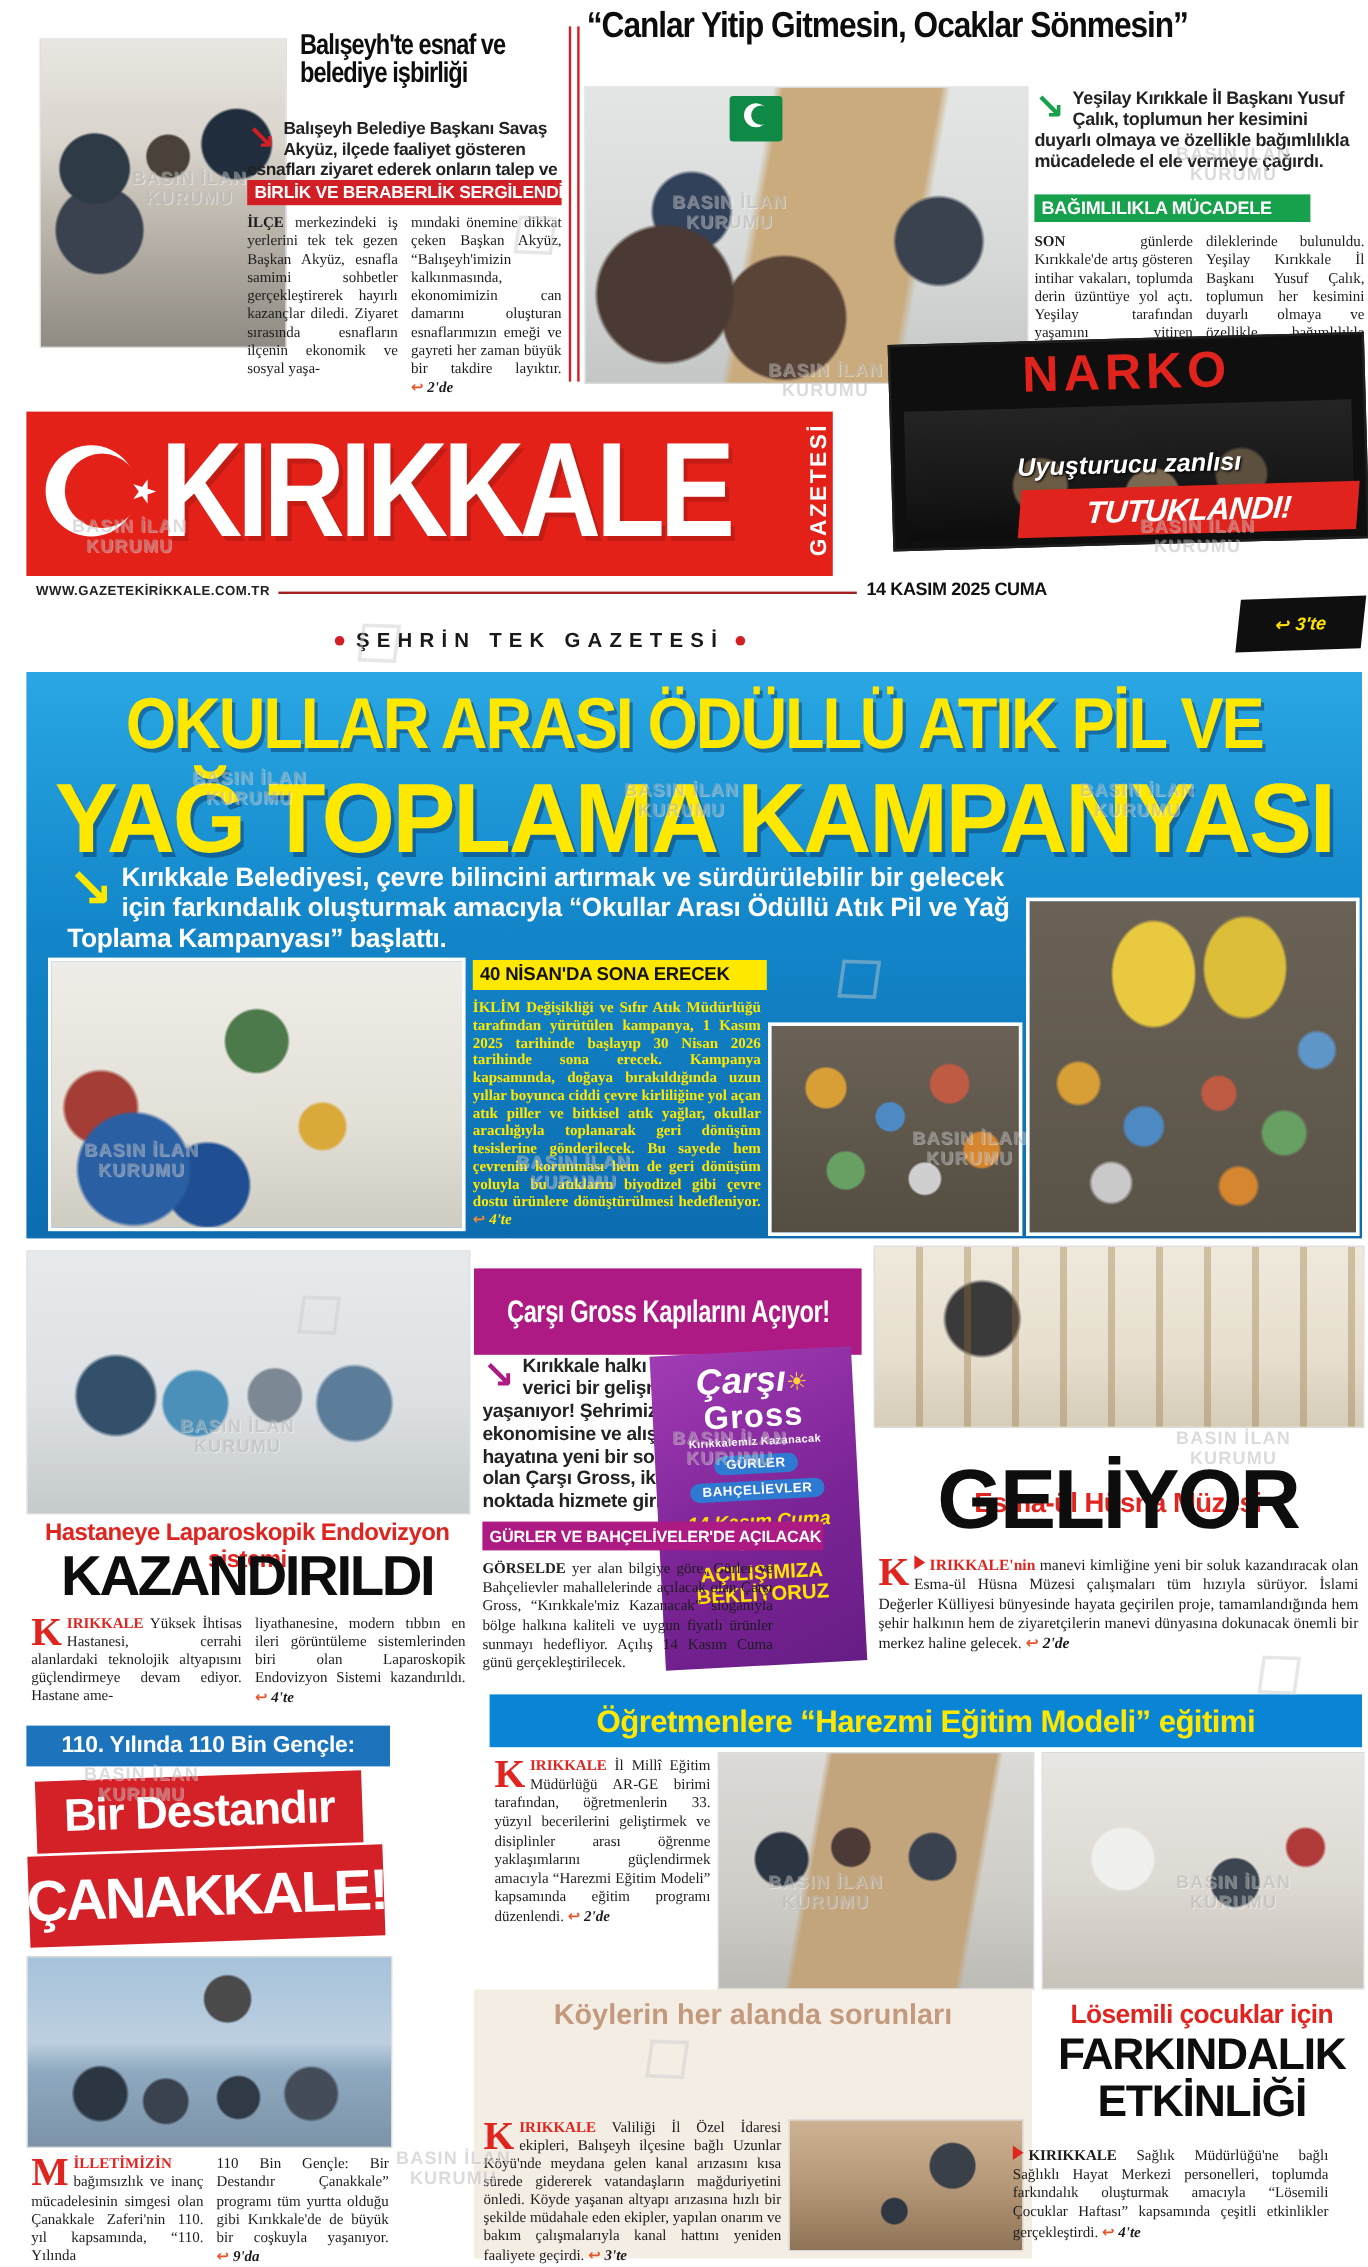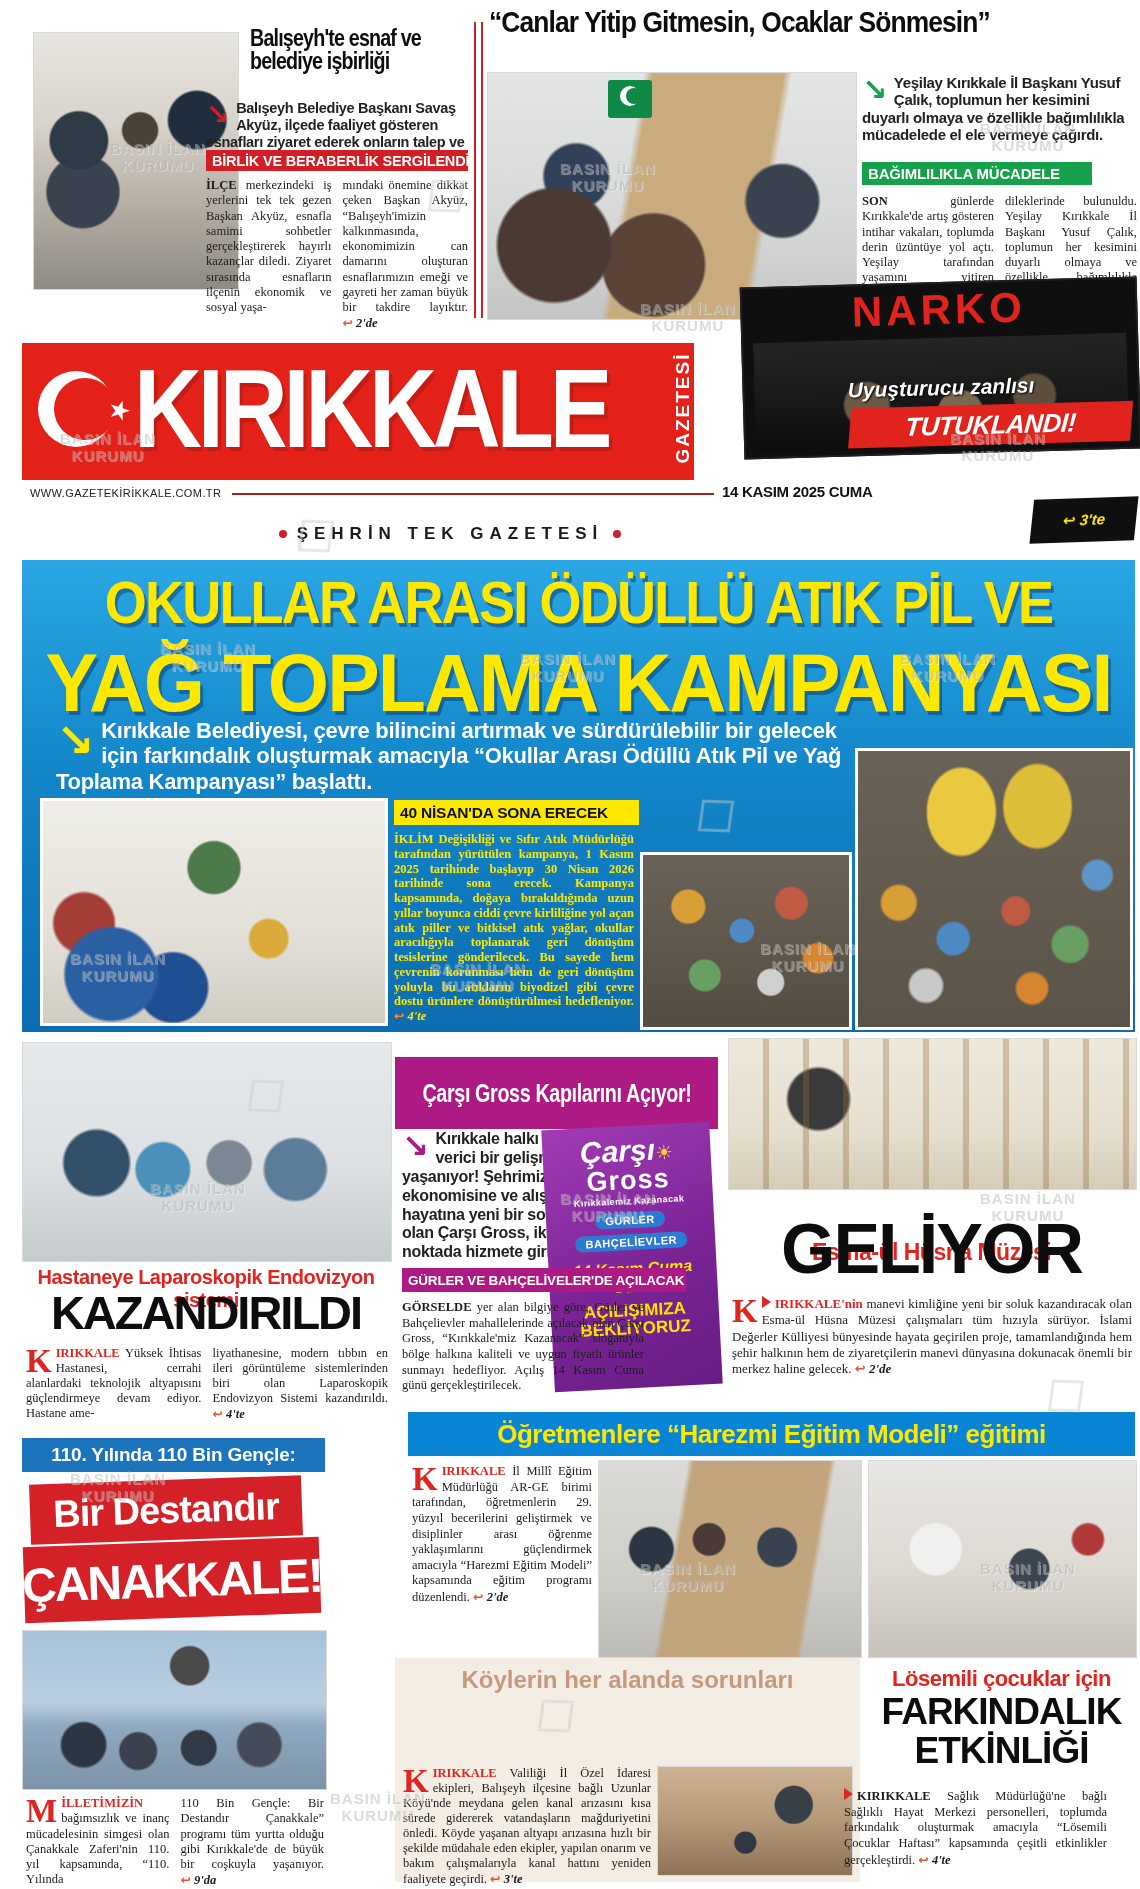--- a/index.html
+++ b/index.html
@@ -166,21 +166,21 @@
     <div class="logo">NARKO</div>
     <div class="shot"></div>
     <div class="l1">Uyuşturucu zanlısı</div>
     <div class="band">TUTUKLANDI!</div>
   </div>
   <div id="narko-more">
     <span><span class="mi" style="color:#ffe200;">↩</span>
     <span>3'te</span></span>
   </div>
 
-  <div class="abs" style="left:30px;top: 487px;font-weight:400;font-size:11px;letter-spacing:.4px;color:#222;">WWW.GAZETEKİRİKKALE.COM.TR</div>
+  <div class="abs" style="left:30px;top: 487px;font-weight:700;font-size:11px;letter-spacing:.4px;color:#222;">WWW.GAZETEKİRİKKALE.COM.TR</div>
   <div class="abs" style="left:232px;top:493px;width:482px;border-top:2.5px solid #a32020;"></div>
   <div class="abs" style="left:722px;top:483px;font-weight:900;font-size:15px;color:#111;letter-spacing:-0.3px;">14 KASIM 2025 CUMA</div>
   <div class="abs" style="left:240px;top:524px;width:420px;display:flex;align-items:center;justify-content:center;gap:10px;">
     <span class="dot"></span>
     <span style="font-weight:900;font-size:17px;letter-spacing:6px;color:#1a1a1a;">ŞEHRİN TEK GAZETESİ</span>
     <span class="dot"></span>
   </div>
 
   <div id="mainbox">
     <div class="yh" style="top:8px;font-size:60px;transform:scaleX(.9);">OKULLAR ARASI ÖDÜLLÜ ATIK PİL VE</div>
@@ -284,21 +284,21 @@
     <span>manevi kimliğine yeni bir soluk kazandıracak olan Esma-ül Hüsna Müzesi çalışmaları tüm hızıyla sürüyor. İslami Değerler Külliyesi bünyesinde hayata geçirilen proje, tamamlandığında hem şehir halkının hem de ziyaretçilerin manevi dünyasına dokunacak önemli bir merkez haline gelecek.</span>
     <span class="more"><span class="mi">↩</span>
     <span>2'de</span></span>
   </div>
 
   <div class="abs" style="left:408px;top:1412px;width:727px;height:44px;background:#0a84d4;display:flex;align-items:center;justify-content:center;">
     <span style="color:#ffe800;font-weight:900;font-size:26px;letter-spacing:-0.5px;white-space:nowrap;">Öğretmenlere “Harezmi Eğitim Modeli” eğitimi</span>
   </div>
   <div class="abs serif" style="left:412px;top:1464px;width:180px;font-size:12.5px;line-height:1.25;">
     <span class="dropcap">K</span><span class="redword">IRIKKALE</span>
-    <span>İl Millî Eğitim Müdürlüğü AR-GE birimi tarafından, öğretmenlerin 29. yüzyıl becerilerini geliştirmek ve disiplinler arası öğrenme yaklaşımlarını güçlendirmek amacıyla “Harezmi Eğitim Modeli” kapsamında eğitim programı düzenlendi.</span>
+    <span>İl Millî Eğitim Müdürlüğü AR-GE birimi tarafından, öğretmenlerin 33. yüzyıl becerilerini geliştirmek ve disiplinler arası öğrenme yaklaşımlarını güçlendirmek amacıyla “Harezmi Eğitim Modeli” kapsamında eğitim programı düzenlendi.</span>
     <span class="more"><span class="mi">↩</span>
     <span>2'de</span></span>
   </div>
   <div class="ph" style="left:598px;top:1460px;width:262px;height:196px;
               background:
               radial-gradient(circle at 20% 45%, #2c3642 0 9%, transparent 10%),
               radial-gradient(circle at 42% 40%, #4b3a35 0 8%, transparent 9%),
               radial-gradient(circle at 68% 44%, #39424e 0 9%, transparent 10%),
               linear-gradient(100deg, transparent 30%, #c2a57d 32% 78%, transparent 80%),
               linear-gradient(180deg,#dcdad6 0%,#cfcdc8 60%,#bdbbb5 100%);"></div>

